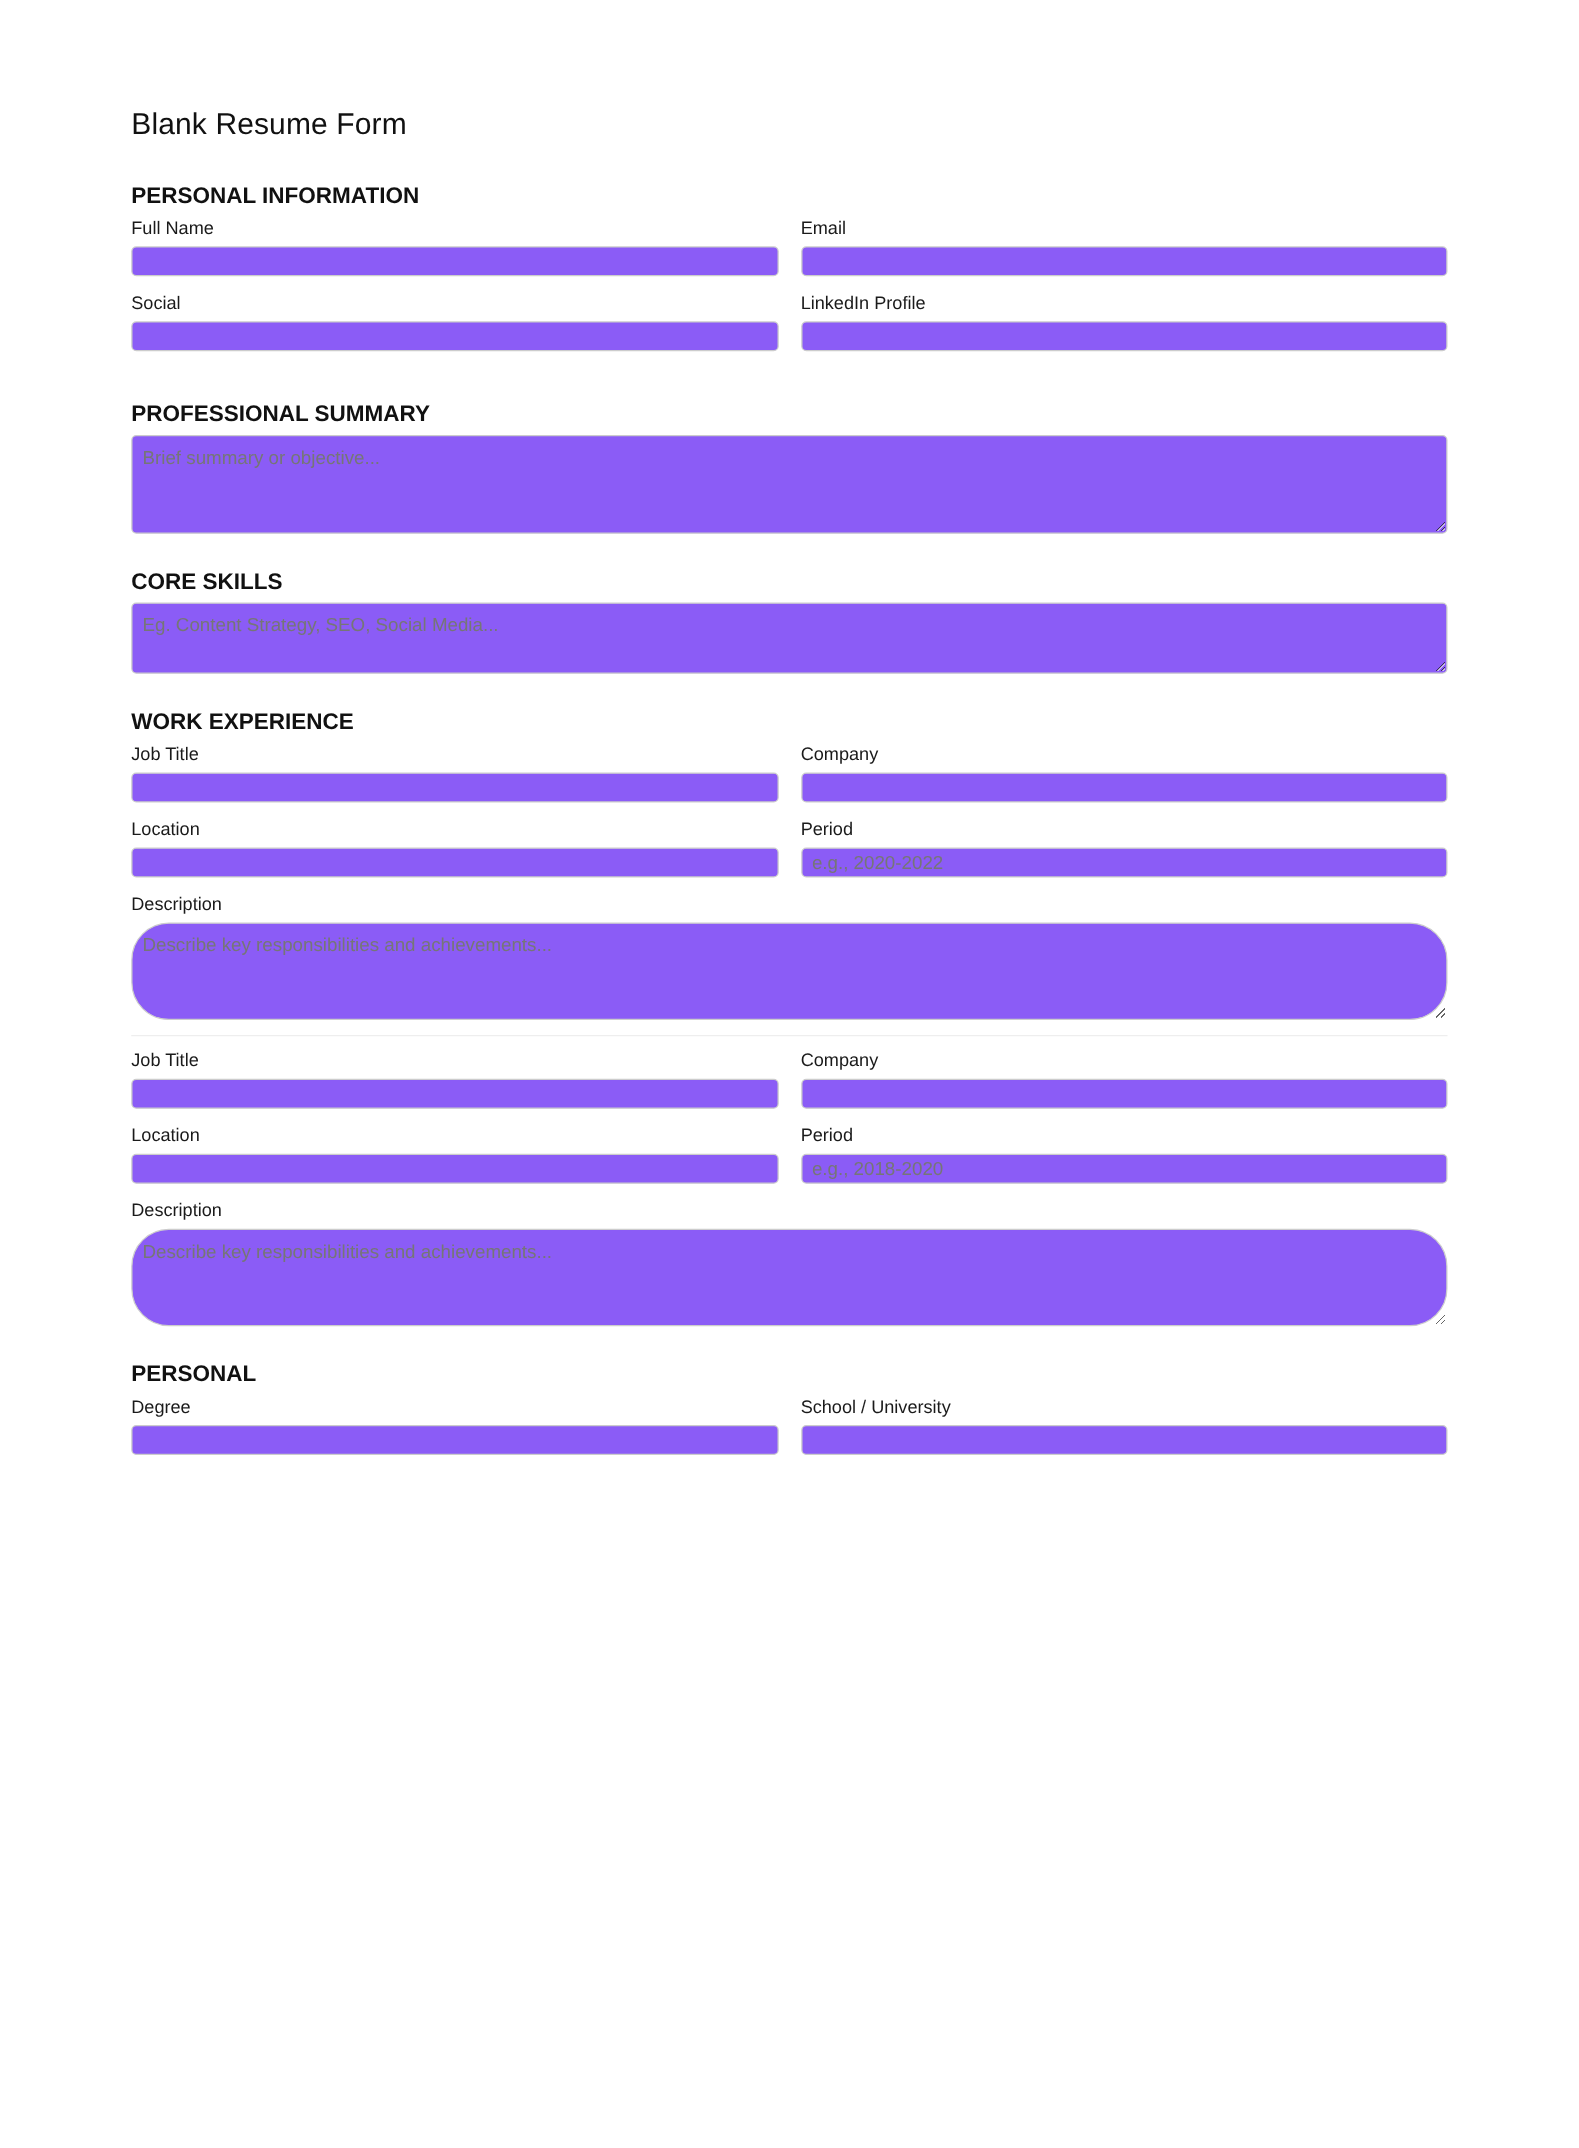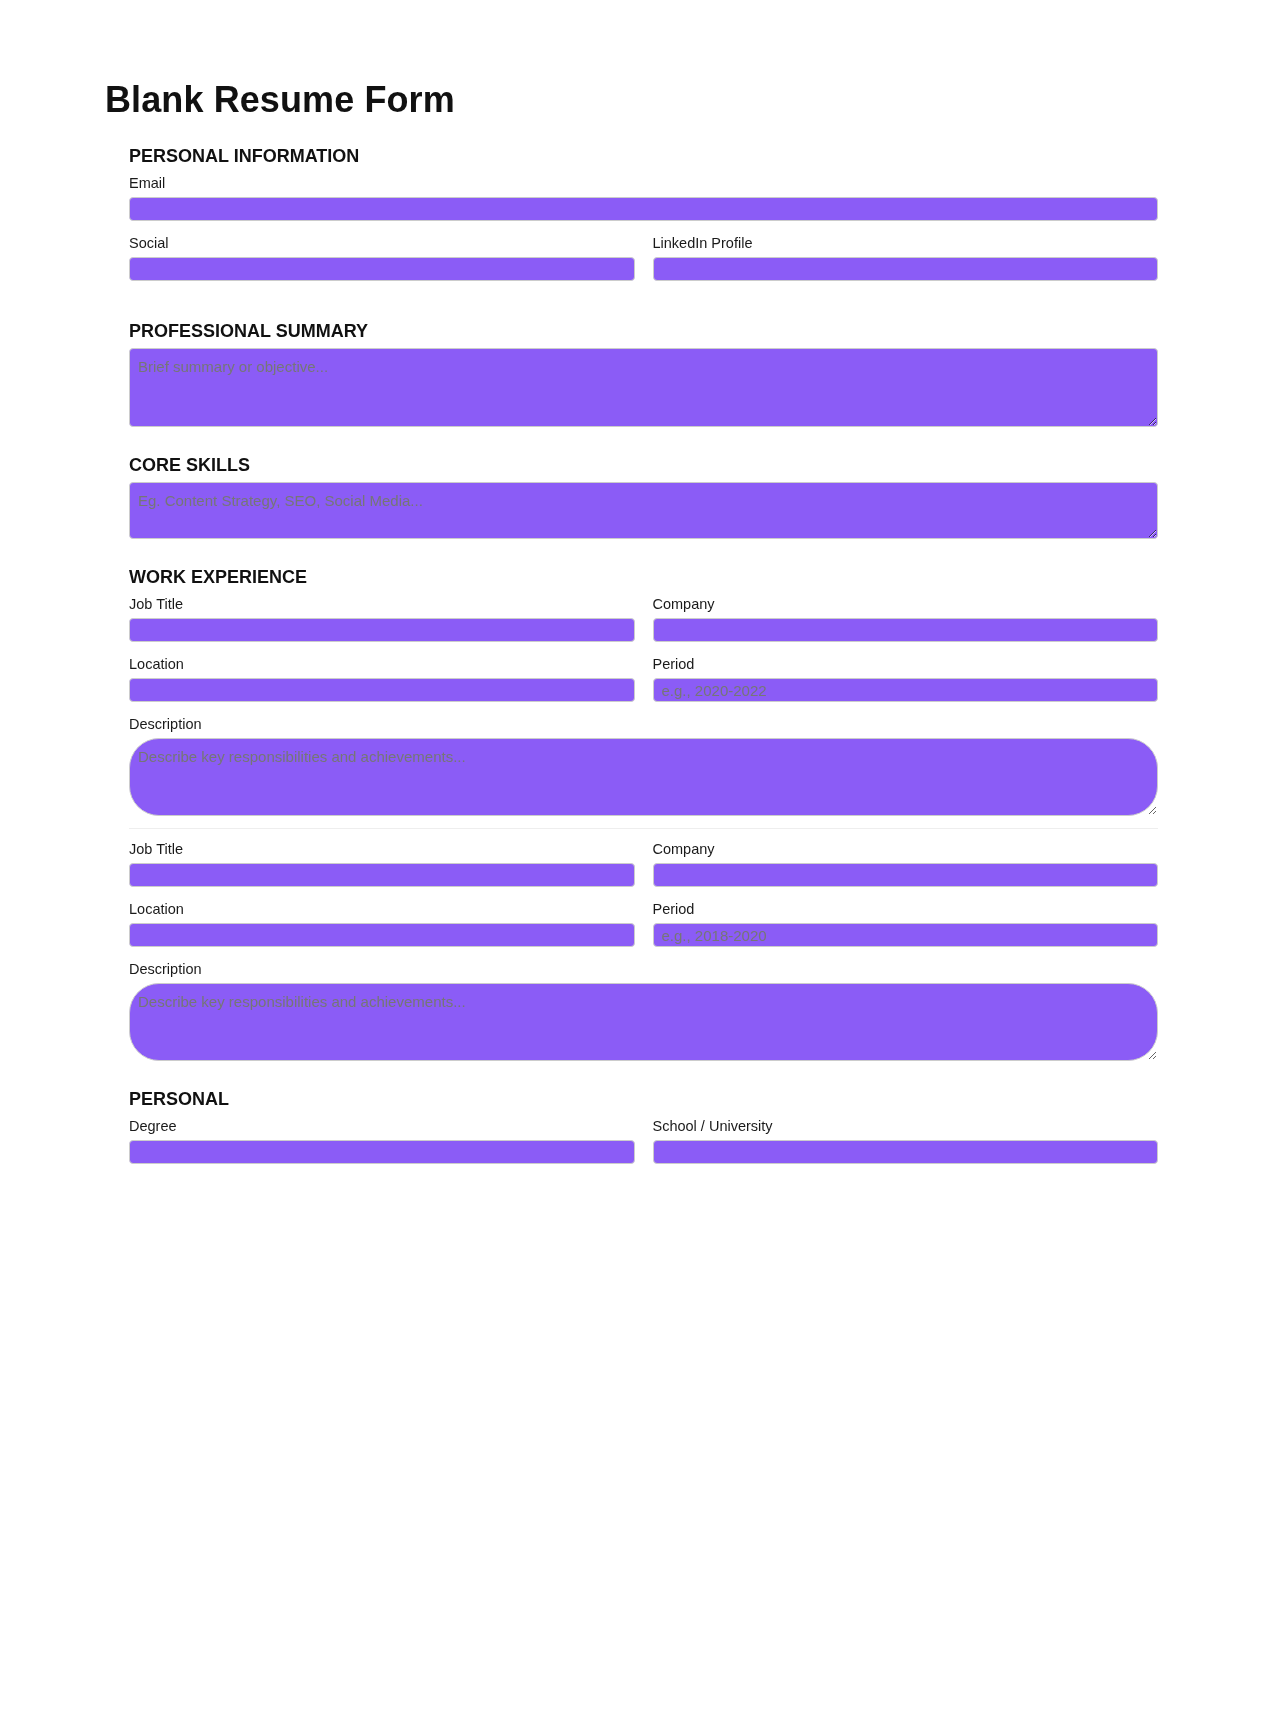--- a/index.html
+++ b/index.html
@@ -24,29 +24,28 @@
     overflow: hidden;
   }
   .form-container {
     position: absolute;
     left: 105px;
     top: 80px;
     width: 1053px;
   }
   h1.form-title {
     margin: 0 0 24px 0;
-    font-size: 36px;
+    font-size: 24px;
     line-height: 40px;
-    font-weight: 700;
+    font-weight: 400;
     color: #111111;
     letter-spacing: 0.1px;
   }
   .section {
     margin-top: 26px;
-    margin-left: 24px;
   }
   .section.first {
     margin-top: 0;
   }
   .section-heading {
     margin: 0 0 5px 0;
     font-size: 18px;
     line-height: 24px;
     font-weight: 700;
     color: #111111;
@@ -118,20 +117,24 @@
 
 <div class="page-clip">
   <form class="form-container">
 
     <h1 class="form-title">Blank Resume Form</h1>
 
     <section class="section first">
       <h2 class="section-heading">PERSONAL INFORMATION</h2>
       <div class="row">
         <div class="field">
+          <label class="field-label">Full Name</label>
+          <input class="text-input" type="text" style="">
+        </div>
+        <div class="field">
           <label class="field-label">Email</label>
           <input class="text-input" type="email" style="">
         </div>
       </div>
       <div class="row">
         <div class="field">
           <label class="field-label">Social</label>
           <input class="text-input" type="tel" style="">
         </div>
         <div class="field">

